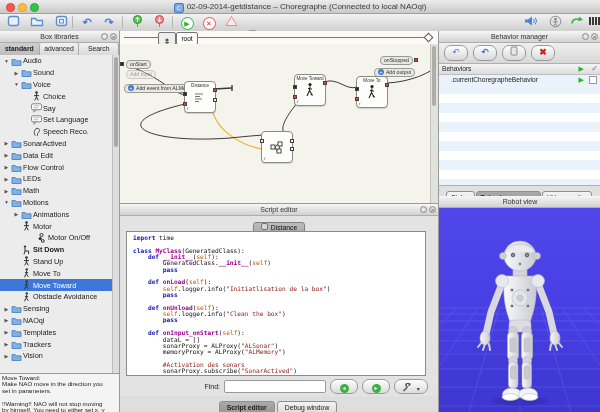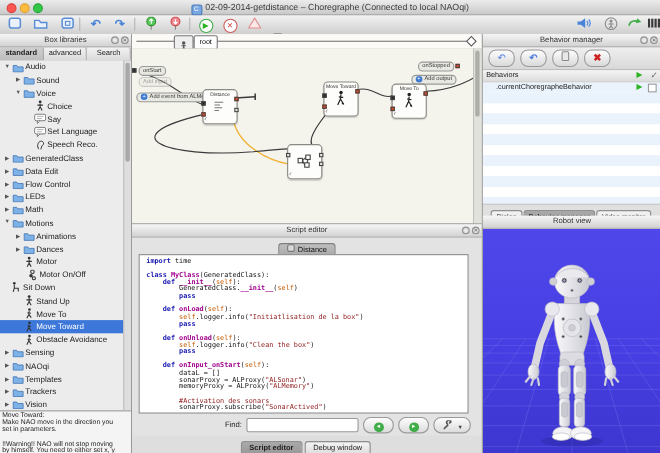--- a/index.html
+++ b/index.html
@@ -268,21 +268,21 @@
         <span class="ticon"><svg width="8" height="10">
             <path d="M2.2 8.6C0.6 6.4 1 2 4 1.4 6.6 1 7.4 3.8 5.8 5 4.6 5.9 4.6 7.2 4.2 8.8" fill="none" stroke="#333" stroke-width="0.9"></path>
           </svg></span>
         <span class="tlabel">Speech Reco.</span>
       </div>
       <div class="trow" style="padding-left: 3px;">
         <span class="arrow">▶</span>
         <span class="ticon"><svg width="11" height="9">
             <path d="M1 2.5h3.2l1 1.3H10v4.7H1z" fill="#7db2e8" stroke="#4a7ab5" stroke-width="0.8"></path>
           </svg></span>
-        <span class="tlabel">GeneratedClass</span>
+        <span class="tlabel">SonarActived</span>
       </div>
       <div class="trow" style="padding-left: 3px;">
         <span class="arrow">▶</span>
         <span class="ticon"><svg width="11" height="9">
             <path d="M1 2.5h3.2l1 1.3H10v4.7H1z" fill="#7db2e8" stroke="#4a7ab5" stroke-width="0.8"></path>
           </svg></span>
         <span class="tlabel">Data Edit</span>
       </div>
       <div class="trow" style="padding-left: 3px;">
         <span class="arrow">▶</span>
@@ -311,46 +311,39 @@
             <path d="M1 2.5h3.2l1 1.3H10v4.7H1z" fill="#7db2e8" stroke="#4a7ab5" stroke-width="0.8"></path>
           </svg></span>
         <span class="tlabel">Motions</span>
       </div>
       <div class="trow" style="padding-left: 13px;">
         <span class="arrow">▶</span>
         <span class="ticon"><svg width="11" height="9">
             <path d="M1 2.5h3.2l1 1.3H10v4.7H1z" fill="#7db2e8" stroke="#4a7ab5" stroke-width="0.8"></path>
           </svg></span>
         <span class="tlabel">Animations</span>
-      </div>
-      <div class="trow" style="padding-left: 13px;">
-        <span class="arrow">▶</span>
-        <span class="ticon"><svg width="11" height="9">
-            <path d="M1 2.5h3.2l1 1.3H10v4.7H1z" fill="#7db2e8" stroke="#4a7ab5" stroke-width="0.8"></path>
-          </svg></span>
-        <span class="tlabel">Dances</span>
       </div>
       <div class="trow" style="padding-left: 13px;">
         <span class="arrow"></span>
         <span class="ticon"><svg width="9" height="10">
             <circle cx="4.5" cy="1.6" r="1.3" fill="#333"></circle>
             <path d="M4.5 3v3M2 4.6h5M4.5 6L2.7 9.4M4.5 6l1.8 3.4" stroke="#333" fill="none"></path>
           </svg></span>
         <span class="tlabel">Motor</span>
       </div>
-      <div class="trow" style="padding-left: 16px;">
+      <div class="trow" style="padding-left: 28px;">
         <span class="arrow"></span>
         <span class="ticon"><svg width="9" height="10">
             <circle cx="4.5" cy="2" r="1.6" fill="none" stroke="#333"></circle>
             <circle cx="3.2" cy="5.6" r="1.6" fill="#333"></circle>
             <circle cx="5.8" cy="8" r="1.4" fill="none" stroke="#333"></circle>
           </svg></span>
         <span class="tlabel">Motor On/Off</span>
       </div>
-      <div class="trow" style="padding-left: 1px;">
+      <div class="trow" style="padding-left: 13px; font-weight: bold;">
         <span class="arrow"></span>
         <span class="ticon"><svg width="9" height="10">
             <circle cx="3" cy="1.6" r="1.2" fill="#333"></circle>
             <path d="M3 3v3h3.6v3M3 6L2 9.4" stroke="#333" fill="none"></path>
           </svg></span>
         <span class="tlabel">Sit Down</span>
       </div>
       <div class="trow" style="padding-left: 13px;">
         <span class="arrow"></span>
         <span class="ticon"><svg width="9" height="10">

